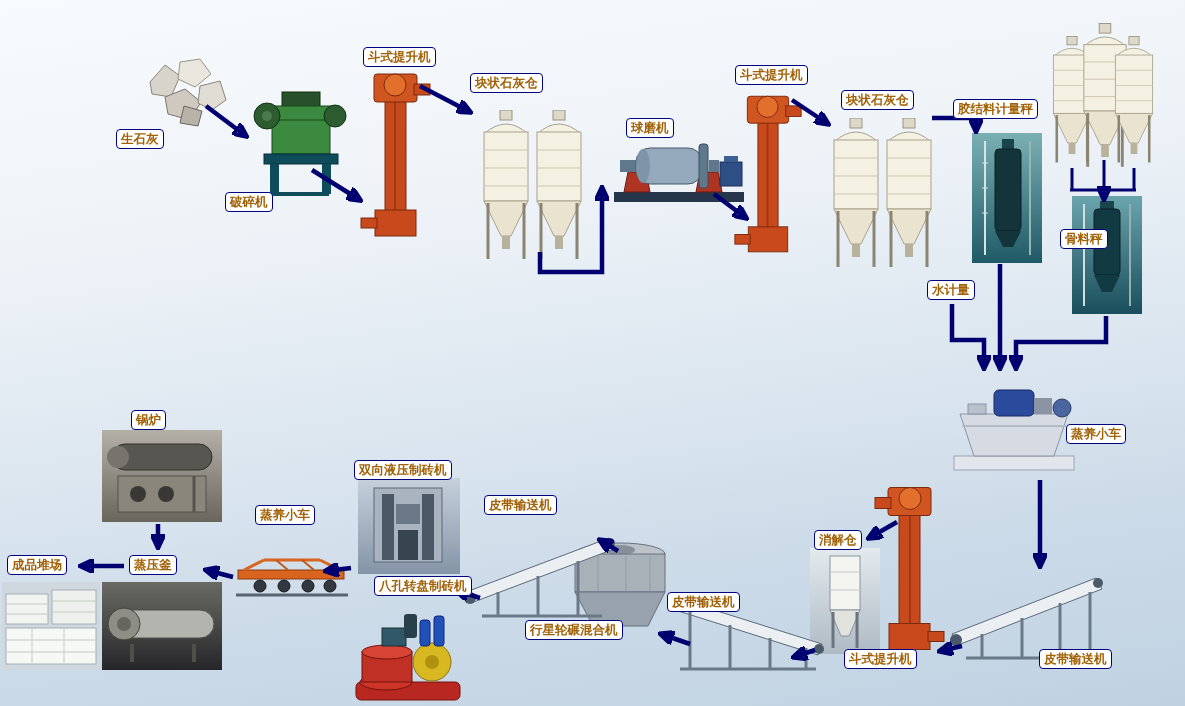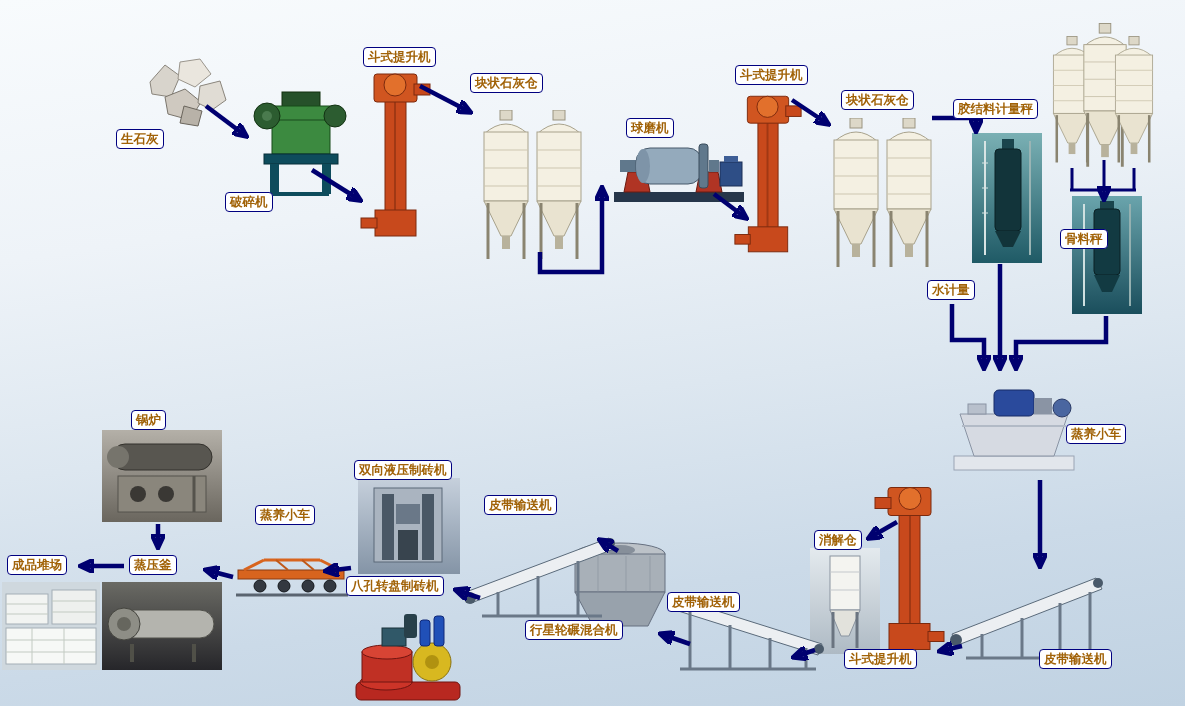--- a/index.html
+++ b/index.html
@@ -395,19 +395,19 @@
   <div class="label" style="left:1060px;top:229px">骨料秤</div>
   <div class="label" style="left:927px;top:280px">水计量</div>
   <div class="label" style="left:1066px;top:424px">蒸养小车</div>
   <div class="label" style="left:814px;top:530px">消解仓</div>
   <div class="label" style="left:844px;top:649px">斗式提升机</div>
   <div class="label" style="left:1039px;top:649px">皮带输送机</div>
   <div class="label" style="left:667px;top:592px">皮带输送机</div>
   <div class="label" style="left:525px;top:620px">行星轮碾混合机</div>
   <div class="label" style="left:484px;top:495px">皮带输送机</div>
   <div class="label" style="left:354px;top:460px">双向液压制砖机</div>
-  <div class="label" style="left:346px;top:576px">八孔转盘制砖机</div>
+  <div class="label" style="left:374px;top:576px">八孔转盘制砖机</div>
   <div class="label" style="left:255px;top:505px">蒸养小车</div>
   <div class="label" style="left:129px;top:555px">蒸压釜</div>
   <div class="label" style="left:131px;top:410px">锅炉</div>
   <div class="label" style="left:7px;top:555px">成品堆场</div>
 
 </div>
 
 </body></html>

